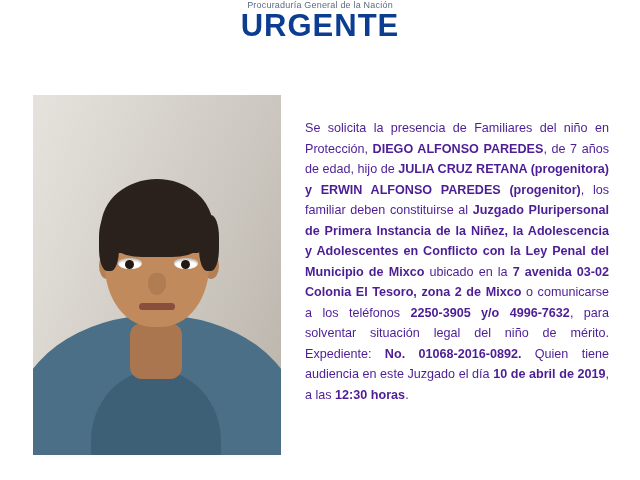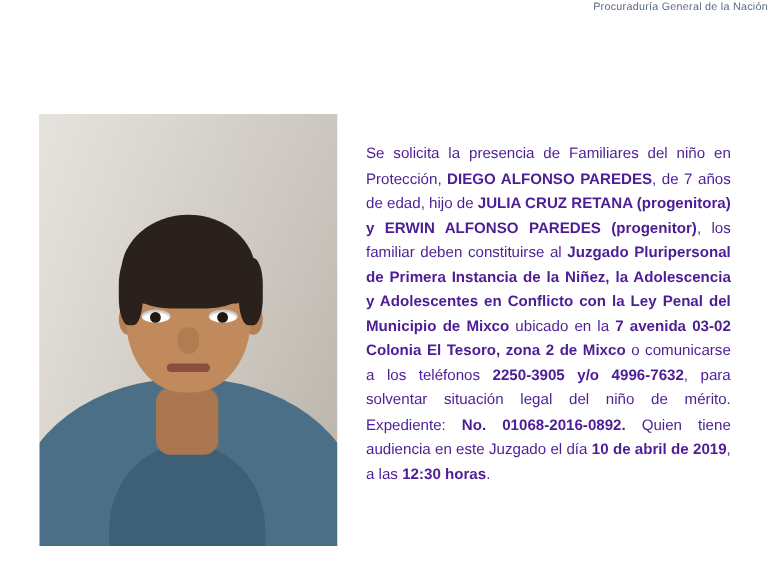--- a/index.html
+++ b/index.html
@@ -17,21 +17,21 @@
     position: relative;
     width: 640px;
     height: 480px;
     background: #ffffff;
   }
   .org-line {
     position: absolute;
     top: 0px;
     left: 0;
     width: 640px;
-    text-align: right;
+    text-align: center;
     font-size: 9px;
     color: #5c6b86;
     letter-spacing: 0.2px;
     line-height: 11px;
     white-space: nowrap;
     overflow: hidden;
   }
   .headline {
     position: absolute;
     top: 8px;
@@ -191,20 +191,21 @@
   }
   .text-col b { font-weight: bold; }
 </style>
 </head>
 <body>
 
 <div class="page">
 
   <div class="org-line">Procuraduría General de la Nación</div>
 
+  <div class="headline">URGENTE</div>
 
   <div class="photo-frame">
     <div class="photo-bg"></div>
     <div class="shoulders"></div>
     <div class="shirt-shadow"></div>
     <div class="neck"></div>
     <div class="ear-l"></div>
     <div class="ear-r"></div>
     <div class="head"></div>
     <div class="hair"></div>

